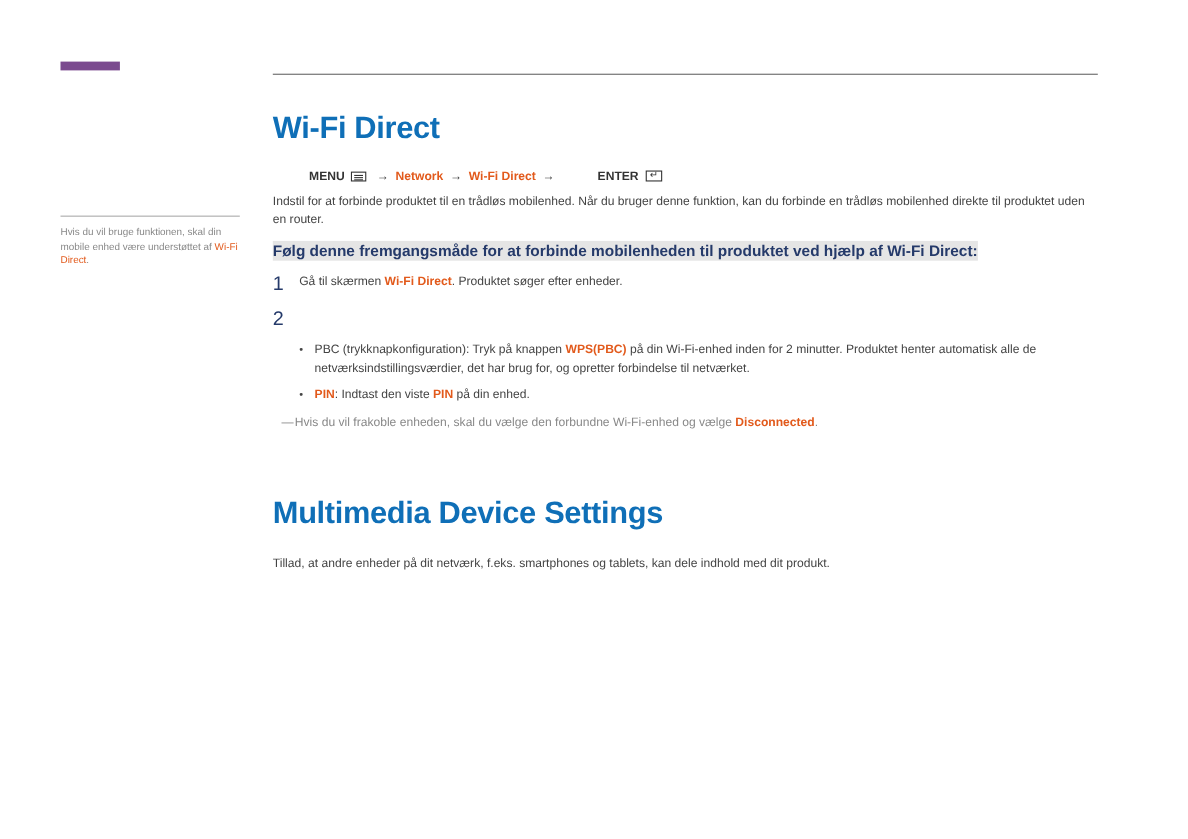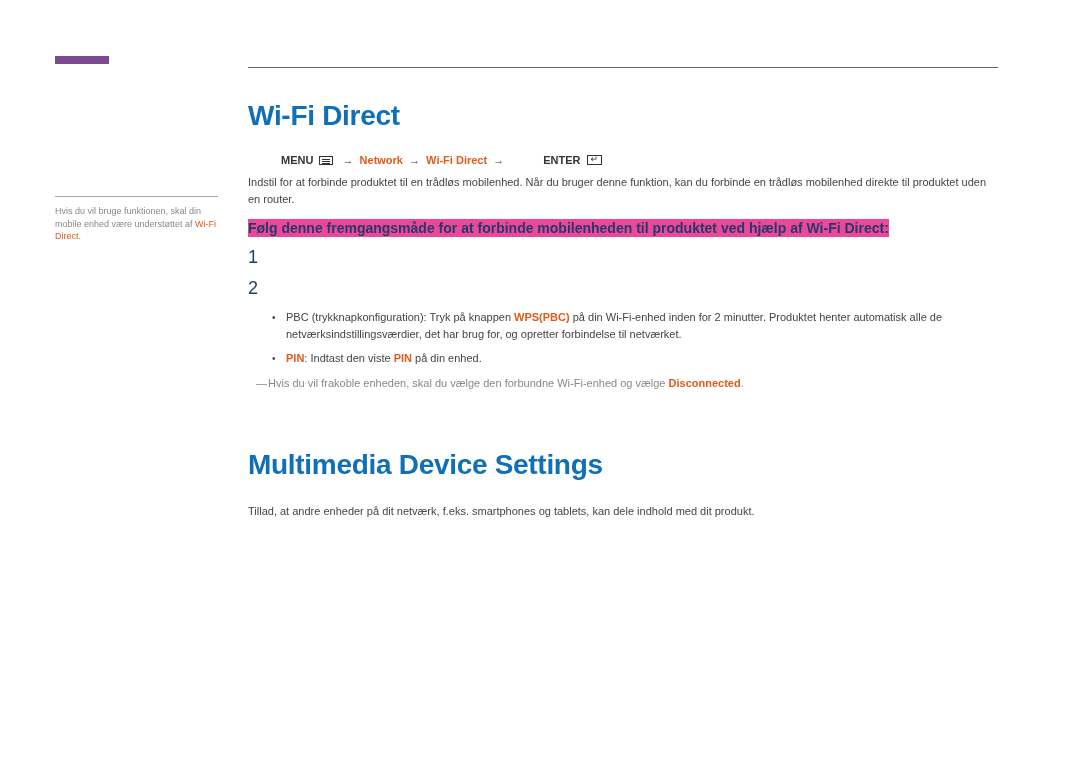--- a/index.html
+++ b/index.html
@@ -99,21 +99,21 @@
       top: -2px;
       color: #333;
     }
     .para {
       font-size: 11px;
       line-height: 1.5;
       color: #444;
       margin-bottom: 12px;
     }
     .subhead {
-      background: #ec4899;
+      background: #e5e5e5;
       display: inline;
       color: #253a6a;
       font-weight: 700;
       font-size: 14px;
       padding: 1px 0;
     }
     .subhead-wrap { margin: 10px 0 10px 0; }
     .steps { margin-top: 4px; }
     .step {
       display: flex;
@@ -200,20 +200,23 @@
 
     <div class="para">Indstil for at forbinde produktet til en trådløs mobilenhed. Når du bruger denne funktion, kan du forbinde en trådløs mobilenhed direkte til produktet uden en router.</div>
 
     <div class="subhead-wrap">
       <span class="subhead">Følg denne fremgangsmåde for at forbinde mobilenheden til produktet ved hjælp af Wi-Fi Direct:</span>
     </div>
 
     <div class="steps">
       <div class="step">
         <div class="stepnum">1</div>
+        <div class="steptext">
+          <span>Gå til skærmen </span><span class="hl">Wi-Fi Direct</span><span>. Produktet søger efter enheder.</span>
+        </div>
       </div>
       <div class="step">
         <div class="stepnum">2</div>
       </div>
     </div>
 
     <div class="sublist">
       <div class="subitem">
         <div class="bullet">•</div>
         <div>

